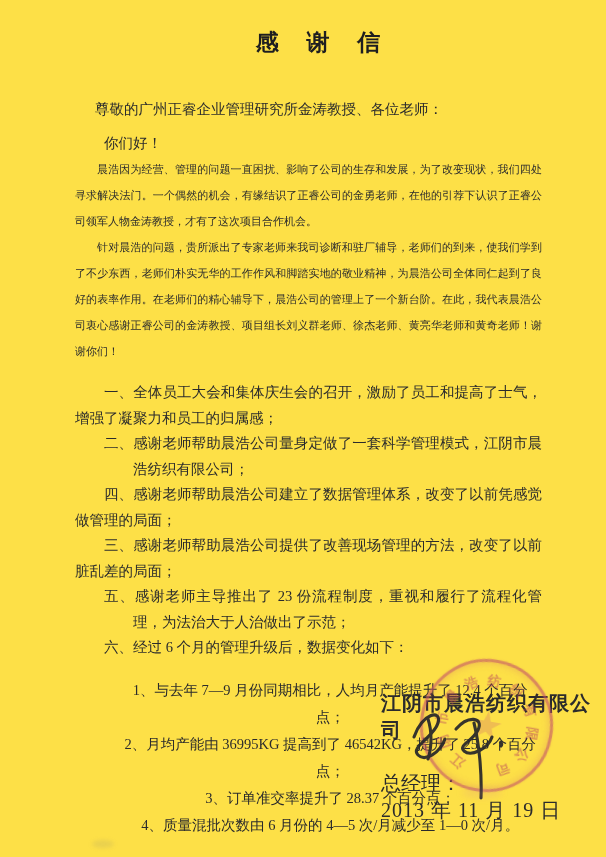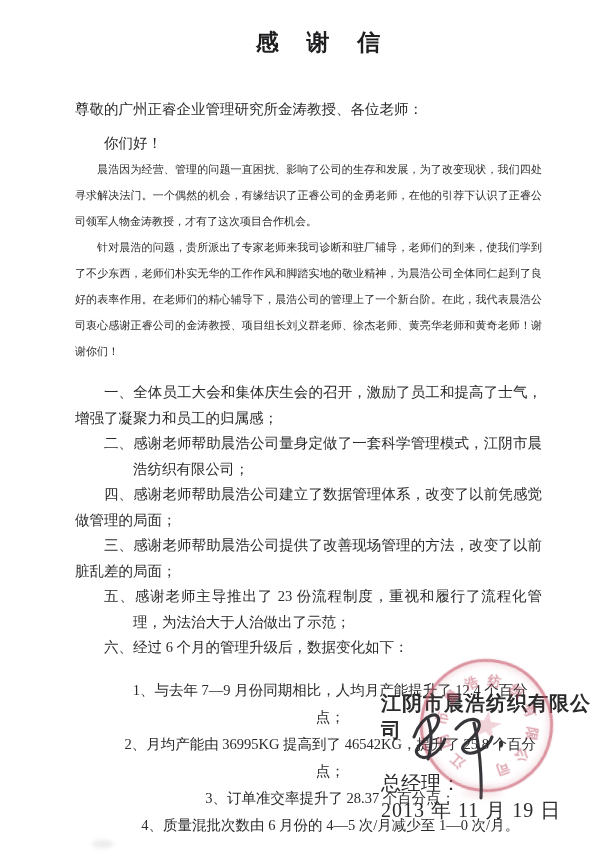--- a/index.html
+++ b/index.html
@@ -1,26 +1,26 @@
 <!DOCTYPE html>
 <html><head>
 <meta charset="utf-8">
 <style>
   html,body{margin:0;padding:0;background:#e8e8e8;}
   .page{
-    position:relative;width:606px;height:857px;background:#ffffff;
+    position:relative;width:606px;height:857px;background:#fde047;
     font-family:"Liberation Serif","DejaVu Serif",serif;color:#2b2b2c;
     overflow:hidden;margin:0 auto;
   }
   .content{position:absolute;left:75px;top:0;width:467px;}
   .title{
     text-align:center;font-size:23px;font-weight:bold;letter-spacing:11px;
     margin:27px 0 0 30px;color:#1e1e20;
   }
-  .salutation{margin-top:38px;font-size:14.5px;line-height:26px;}
+  .salutation{margin-top:38px;font-size:14.5px;line-height:26px;margin-left:20px;}
   .greeting{margin-top:8px;font-size:14.5px;line-height:26px;text-indent:2em;}
   p.body{margin:0;font-size:11px;line-height:26px;text-align:justify;text-indent:2em;}
   .list{margin-top:16px;}
   .item{font-size:14.5px;line-height:25.5px;text-align:justify;text-indent:2em;}
   .item.hang4{padding-left:4em;text-indent:-2em;}
   .subitem{font-size:14.5px;line-height:27px;padding-left:3em;text-align:center;}
   .sig-block{position:absolute;left:381px;top:690px;font-size:20px;color:#2b2b2c;}
   .sig-company{font-weight:bold;letter-spacing:1px;}
   .sig-role{margin-top:26px;}
   .sig-date{letter-spacing:1px;}

